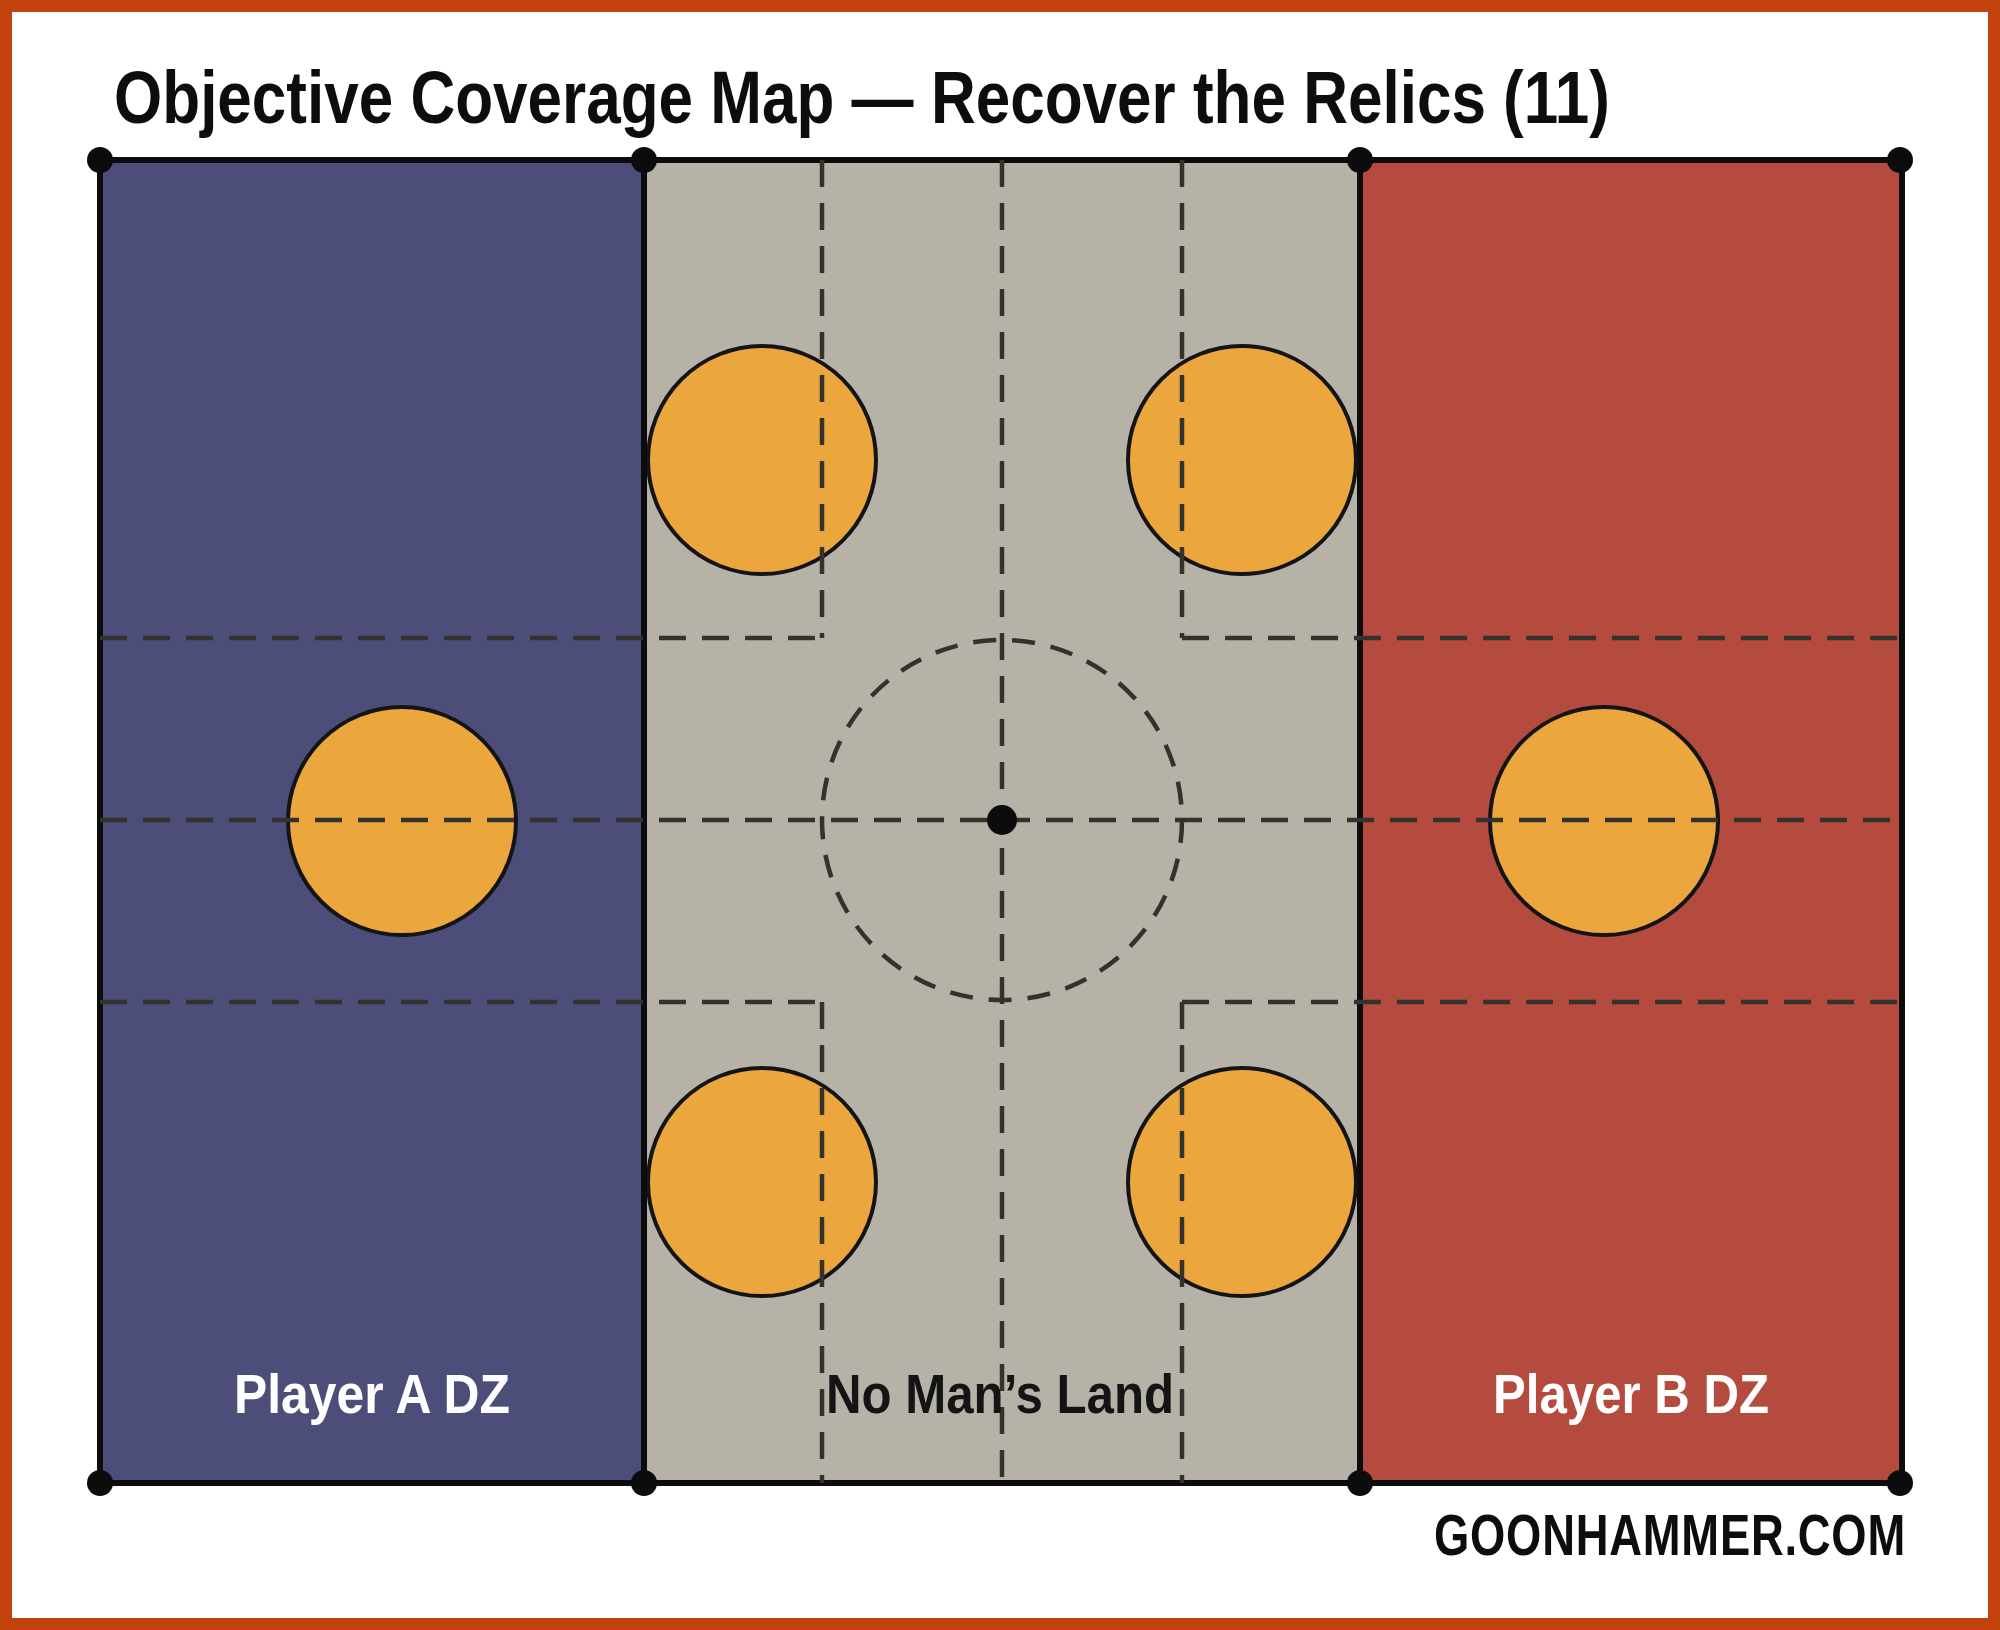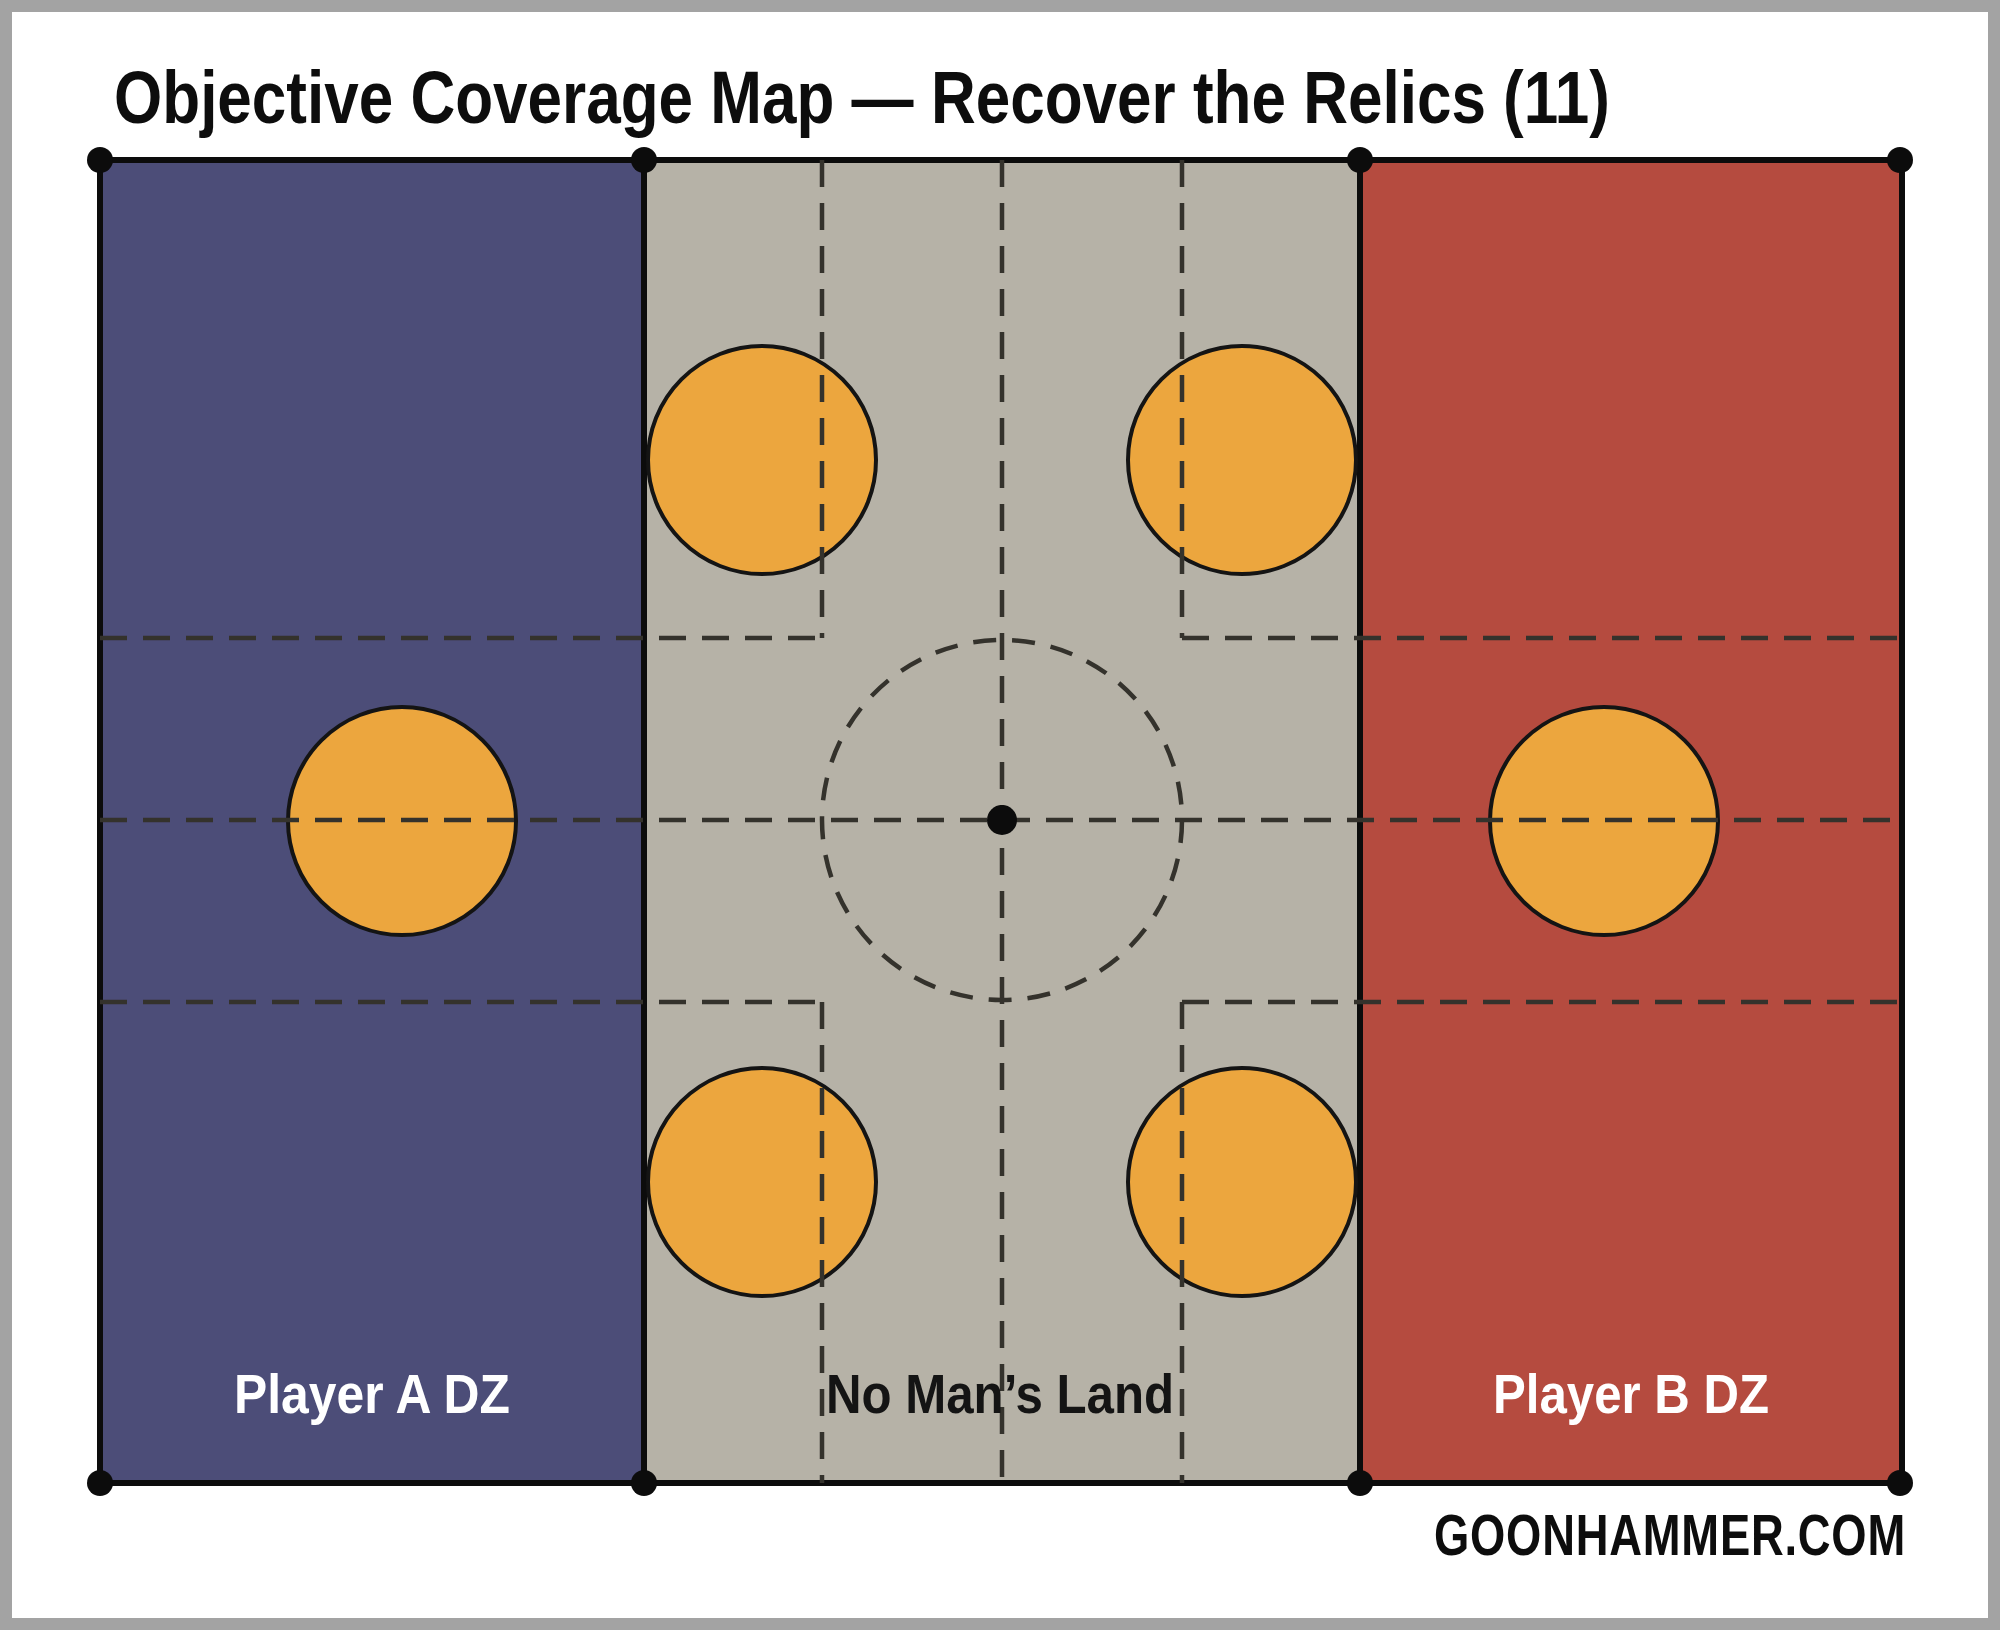--- a/index.html
+++ b/index.html
@@ -1,19 +1,19 @@
 <!DOCTYPE html>
 <html><head>
 <meta charset="utf-8">
 <style>
   html,body{margin:0;padding:0;background:#444;}
   .frame{
     position:relative;
     width:2000px;height:1630px;
-    background:#a3a3a3;
+    background:#c2410c;
     font-family:"Liberation Sans", sans-serif;
     overflow:hidden;
   }
   .canvas{
     position:absolute;
     left:12px;top:12px;right:12px;bottom:12px;
     background:#ffffff;
   }
   svg.map{
     position:absolute;left:-12px;top:-12px;

